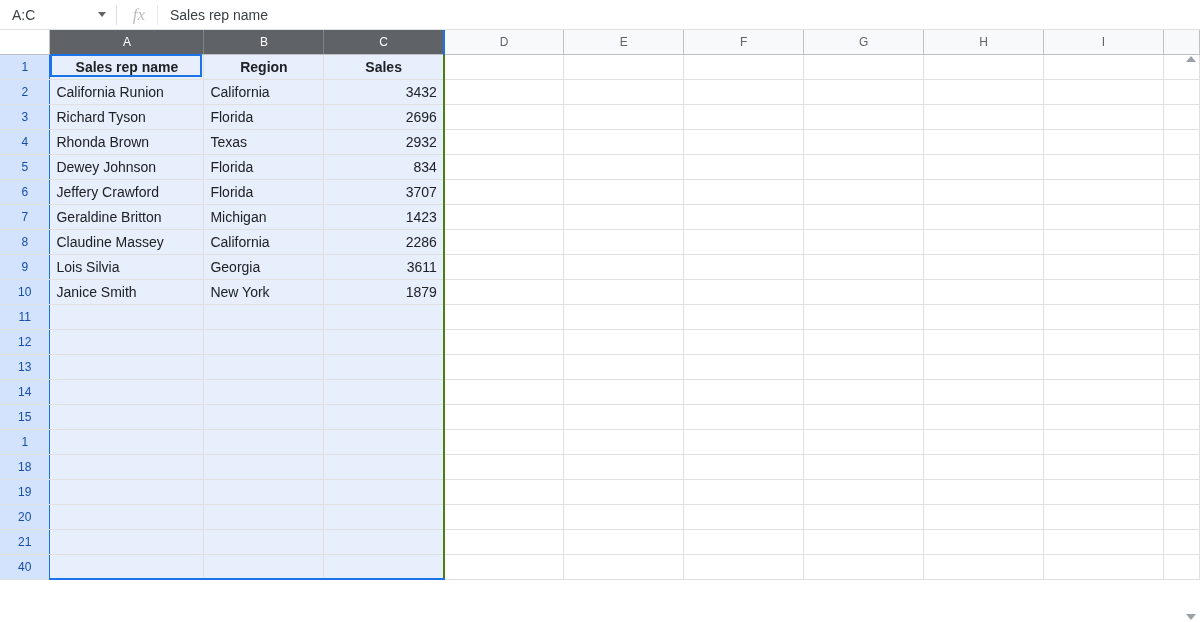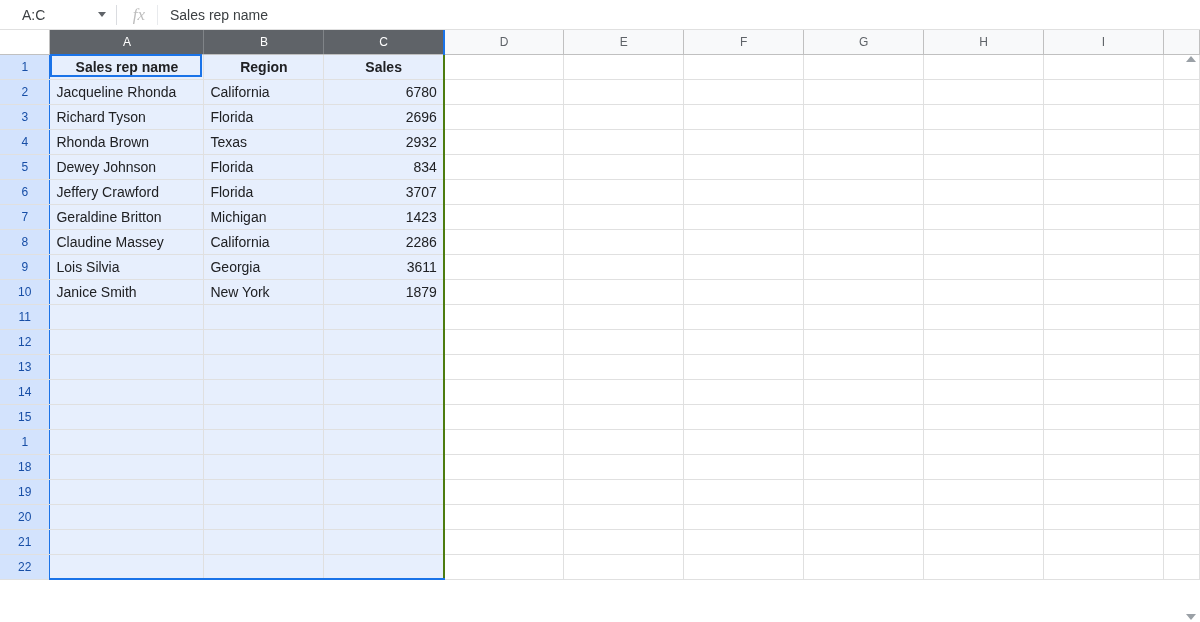--- a/index.html
+++ b/index.html
@@ -19,21 +19,21 @@
     align-items: center;
     height: 30px;
     border-bottom: 1px solid #e0e0e0;
     background: #fff;
     font-size: 14px;
     color: #3c4043;
   }
   .name-box-wrap {
     display: flex;
     align-items: center;
-    padding-left: 20px;
+    padding-left: 10px;
     padding-right: 6px;
     height: 100%;
     min-width: 112px;
     justify-content: space-between;
   }
   .name-box {
     border: none;
     outline: none;
     width: 70px;
     font: inherit;
@@ -250,23 +250,23 @@
           <td class="cell"></td>
           <td class="cell"></td>
           <td class="cell"></td>
           <td class="cell"></td>
           <td class="cell"></td>
           <td class="cell"></td>
           <td class="cell"></td>
         </tr>
         <tr>
           <td class="row-hdr sel" style="height: 25px;">2</td>
-          <td class="cell sel">Jacqueline Rhonda</td>
+          <td class="cell sel">California Runion</td>
           <td class="cell sel">California</td>
-          <td class="cell sel num sel-right-edge">6780</td>
+          <td class="cell sel num sel-right-edge">3432</td>
           <td class="cell"></td>
           <td class="cell"></td>
           <td class="cell"></td>
           <td class="cell"></td>
           <td class="cell"></td>
           <td class="cell"></td>
           <td class="cell"></td>
         </tr>
         <tr>
           <td class="row-hdr sel" style="height: 25px;">3</td>
@@ -496,21 +496,21 @@
           <td class="cell sel sel-right-edge"></td>
           <td class="cell"></td>
           <td class="cell"></td>
           <td class="cell"></td>
           <td class="cell"></td>
           <td class="cell"></td>
           <td class="cell"></td>
           <td class="cell"></td>
         </tr>
         <tr>
-          <td class="row-hdr sel" style="height: 25px;">22</td>
+          <td class="row-hdr sel" style="height: 25px;">40</td>
           <td class="cell sel sel-bottom-edge"></td>
           <td class="cell sel sel-bottom-edge"></td>
           <td class="cell sel sel-right-edge sel-bottom-edge"></td>
           <td class="cell"></td>
           <td class="cell"></td>
           <td class="cell"></td>
           <td class="cell"></td>
           <td class="cell"></td>
           <td class="cell"></td>
           <td class="cell"></td>

